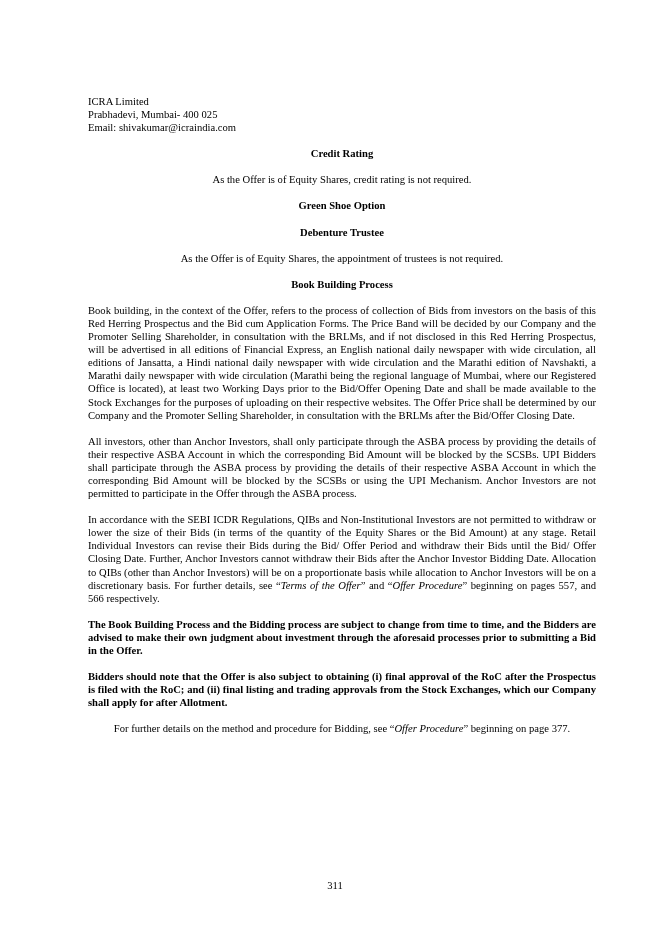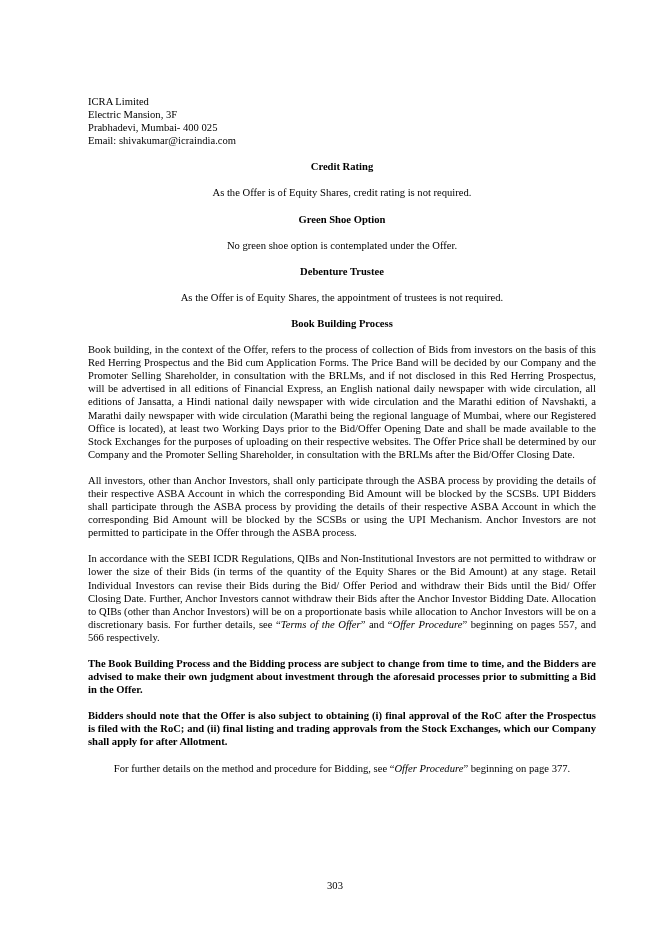--- a/index.html
+++ b/index.html
@@ -57,39 +57,37 @@
   }
 </style>
 </head>
 <body>
 
 <div class="page">
   <div class="content">
 
     <div class="address-block">
       <span class="address-line">ICRA Limited</span>
-      <span class="address-line">Electric Mansion, 3F</span>
       <span class="address-line">Prabhadevi, Mumbai- 400 025</span>
       <span class="address-line">Email: shivakumar@icraindia.com</span>
     </div>
 
 
     <h3 class="heading">Credit Rating</h3>
     <p class="para-left">As the Offer is of Equity Shares, credit rating is not required.</p>
 
     <h3 class="heading">Green Shoe Option</h3>
-    <p class="para-left">No green shoe option is contemplated under the Offer.</p>
 
     <h3 class="heading">Debenture Trustee</h3>
     <p class="para-left">As the Offer is of Equity Shares, the appointment of trustees is not required.</p>
 
     <h3 class="heading">Book Building Process</h3>
     <p class="para">Book building, in the context of the Offer, refers to the process of collection of Bids from investors on the basis of this Red Herring Prospectus and the Bid cum Application Forms. The Price Band will be decided by our Company and the Promoter Selling Shareholder, in consultation with the BRLMs, and if not disclosed in this Red Herring Prospectus, will be advertised in all editions of Financial Express, an English national daily newspaper with wide circulation, all editions of Jansatta, a Hindi national daily newspaper with wide circulation and the Marathi edition of Navshakti, a Marathi daily newspaper with wide circulation (Marathi being the regional language of Mumbai, where our Registered Office is located), at least two Working Days prior to the Bid/Offer Opening Date and shall be made available to the Stock Exchanges for the purposes of uploading on their respective websites. The Offer Price shall be determined by our Company and the Promoter Selling Shareholder, in consultation with the BRLMs after the Bid/Offer Closing Date.</p>
     <p class="para">All investors, other than Anchor Investors, shall only participate through the ASBA process by providing the details of their respective ASBA Account in which the corresponding Bid Amount will be blocked by the SCSBs. UPI Bidders shall participate through the ASBA process by providing the details of their respective ASBA Account in which the corresponding Bid Amount will be blocked by the SCSBs or using the UPI Mechanism. Anchor Investors are not permitted to participate in the Offer through the ASBA process.</p>
     <p class="para"><span>In accordance with the SEBI ICDR Regulations, QIBs and Non-Institutional Investors are not permitted to withdraw or lower the size of their Bids (in terms of the quantity of the Equity Shares or the Bid Amount) at any stage. Retail Individual Investors can revise their Bids during the Bid/ Offer Period and withdraw their Bids until the Bid/ Offer Closing Date. Further, Anchor Investors cannot withdraw their Bids after the Anchor Investor Bidding Date. Allocation to QIBs (other than Anchor Investors) will be on a proportionate basis while allocation to Anchor Investors will be on a discretionary basis. For further details, see “</span><span style="font-style: italic;">Terms of the Offer</span><span>” and “</span><span style="font-style: italic;">Offer Procedure</span><span>” beginning on pages 557, and 566 respectively.</span></p>
     <p class="bold-para">The Book Building Process and the Bidding process are subject to change from time to time, and the Bidders are advised to make their own judgment about investment through the aforesaid processes prior to submitting a Bid in the Offer.</p>
     <p class="bold-para">Bidders should note that the Offer is also subject to obtaining (i) final approval of the RoC after the Prospectus is filed with the RoC; and (ii) final listing and trading approvals from the Stock Exchanges, which our Company shall apply for after Allotment.</p>
     <p class="para-left"><span>For further details on the method and procedure for Bidding, see “</span><span style="font-style: italic;">Offer Procedure</span><span>” beginning on page 377.</span></p>
 
   </div>
 
-  <div class="footer">303</div>
+  <div class="footer">311</div>
 </div>
 
 </body></html>

